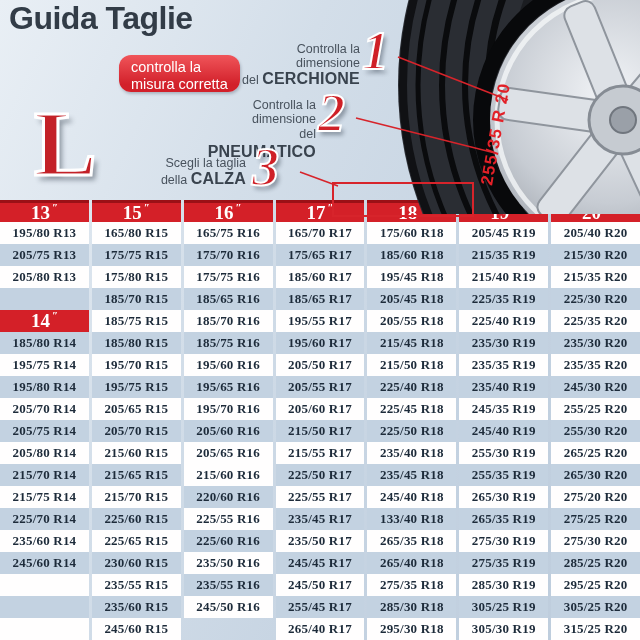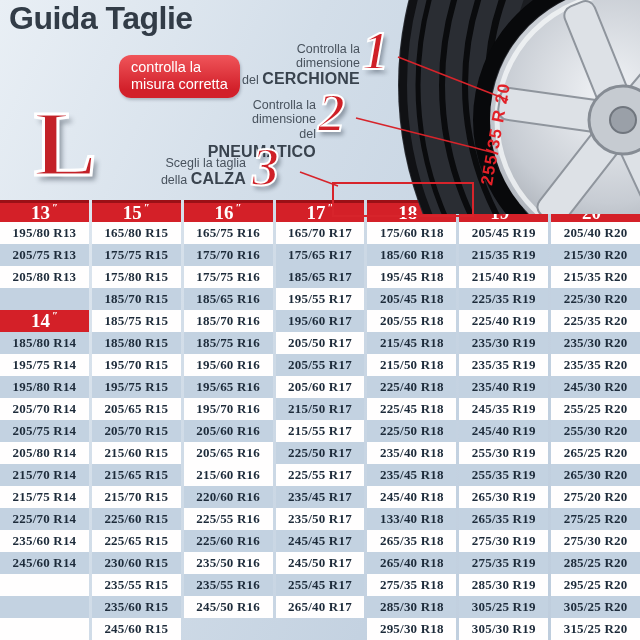--- a/index.html
+++ b/index.html
@@ -13,21 +13,21 @@
   
   .page-title{
     position:absolute;left:9px;top:0px;
     font-size:32px;font-weight:800;letter-spacing:-0.5px;
     color:#323c47;
   }
   .badge{
     position:absolute;left:119px;top:55px;
     background:linear-gradient(180deg,#f0555a 0%,#d2202a 80%);
     color:#fff;border-radius:12px;
-    padding:4px 12px 6px 12px;
+    padding:4px 12px 0 12px;
     font-size:14.5px;line-height:16.5px;font-weight:500;
     box-shadow:1px 2px 3px rgba(30,40,60,.25);
   }
   .step-text{position:absolute;text-align:right;color:#48525d;}
   .step-line1{font-size:12.5px;line-height:14px;margin-top:6px;}
   .step-line2{font-size:12.5px;line-height:17px;color:#48525d;}
   .step-line2 b{font-size:16px;color:#39434e;letter-spacing:.2px;}
   .step-num{
     position:absolute;
     font-family:"Liberation Serif",serif;
@@ -238,20 +238,21 @@
         <div class="cell alt">235/55 R16</div>
         <div class="cell">245/50 R16</div>
       </div>
       <div class="col">
         <div class="hcell">
           <span>17</span>
           <span class="inch">″</span>
         </div>
         <div class="cell">165/70 R17</div>
         <div class="cell alt">175/65 R17</div>
+        <div class="cell">185/60 R17</div>
         <div class="cell alt">185/65 R17</div>
         <div class="cell">195/55 R17</div>
         <div class="cell alt">195/60 R17</div>
         <div class="cell">205/50 R17</div>
         <div class="cell alt">205/55 R17</div>
         <div class="cell">205/60 R17</div>
         <div class="cell alt">215/50 R17</div>
         <div class="cell">215/55 R17</div>
         <div class="cell alt">225/50 R17</div>
         <div class="cell">225/55 R17</div>

